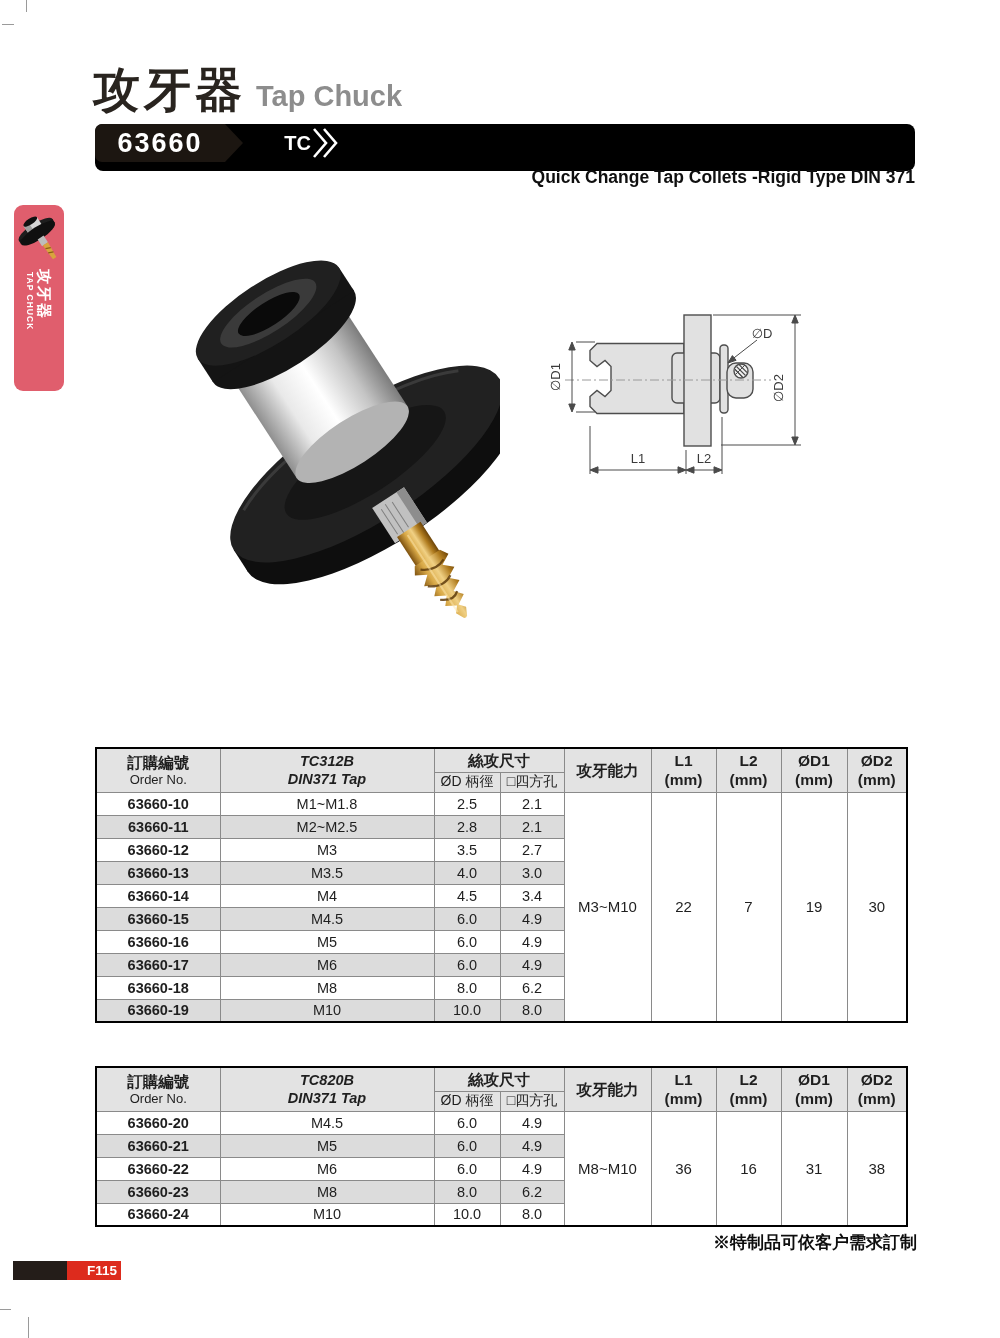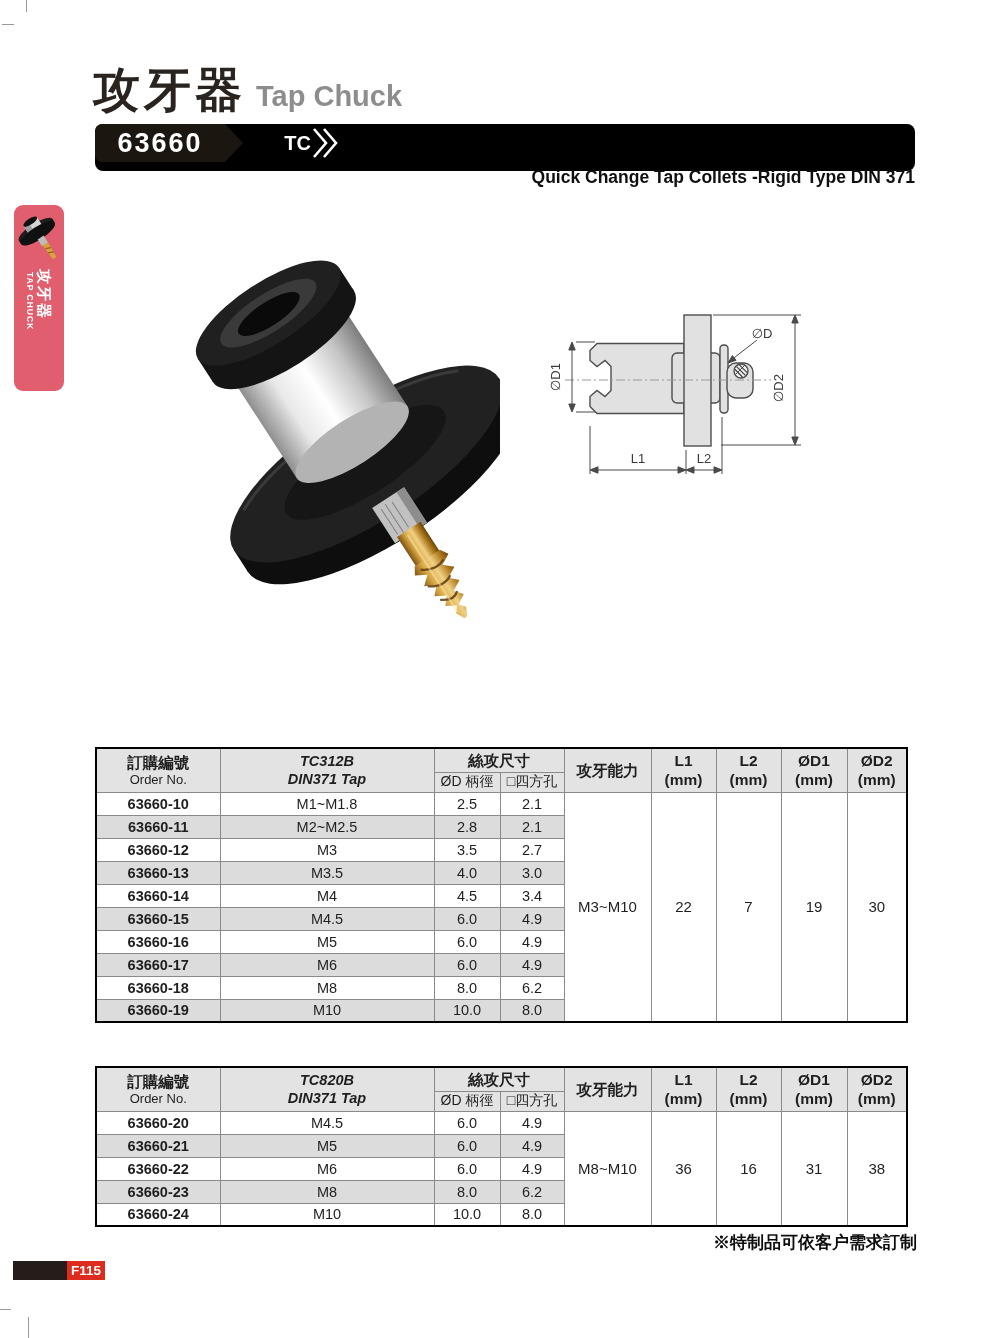--- a/index.html
+++ b/index.html
@@ -58,21 +58,21 @@
   table.spec tbody tr { height:23px;margin-top:44px; }
   table.spec tbody tr.alt td { background:#dcdcdc; }
   td.ord { font-weight:bold; }
   td.mc { background:#ffffff !important; font-size:15px; }
 
   .footnote { position:absolute; right:83px; top:1231px; font-size:17px; font-weight:bold; color:#0d0d0d; }
 
   .page-badge { position:absolute; left:13px; top:1261px; display:flex; height:19px; }
   .badge-black { width:54px; background:#241d19; }
   .badge-red { width:38px; background:#dd2b1d; color:#fff; font-size:13.5px; font-weight:bold;
-               display:flex; align-items:center; justify-content:center; }
+               display:flex; align-items:center; justify-content:center;padding-left:16px; }
 </style>
 </head>
 <body>
 
 <div class="page">
 
   <div class="mark" style="left:26px; top:0; width:1px; height:12px;"></div>
   <div class="mark" style="left:2px; top:24px; width:12px; height:1px;"></div>
   <div class="mark" style="left:0; top:1309px; width:11px; height:1px;"></div>
   <div class="mark" style="left:28px; top:1317px; width:1px; height:21px;"></div>

